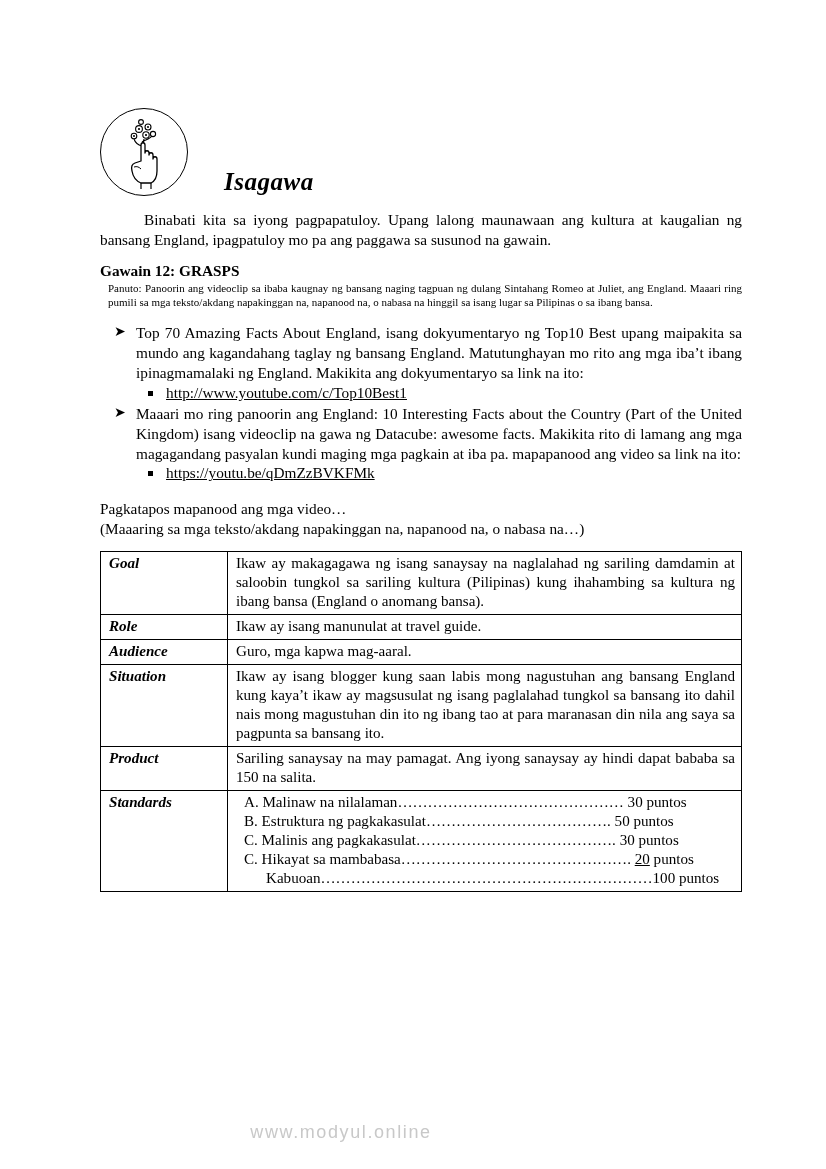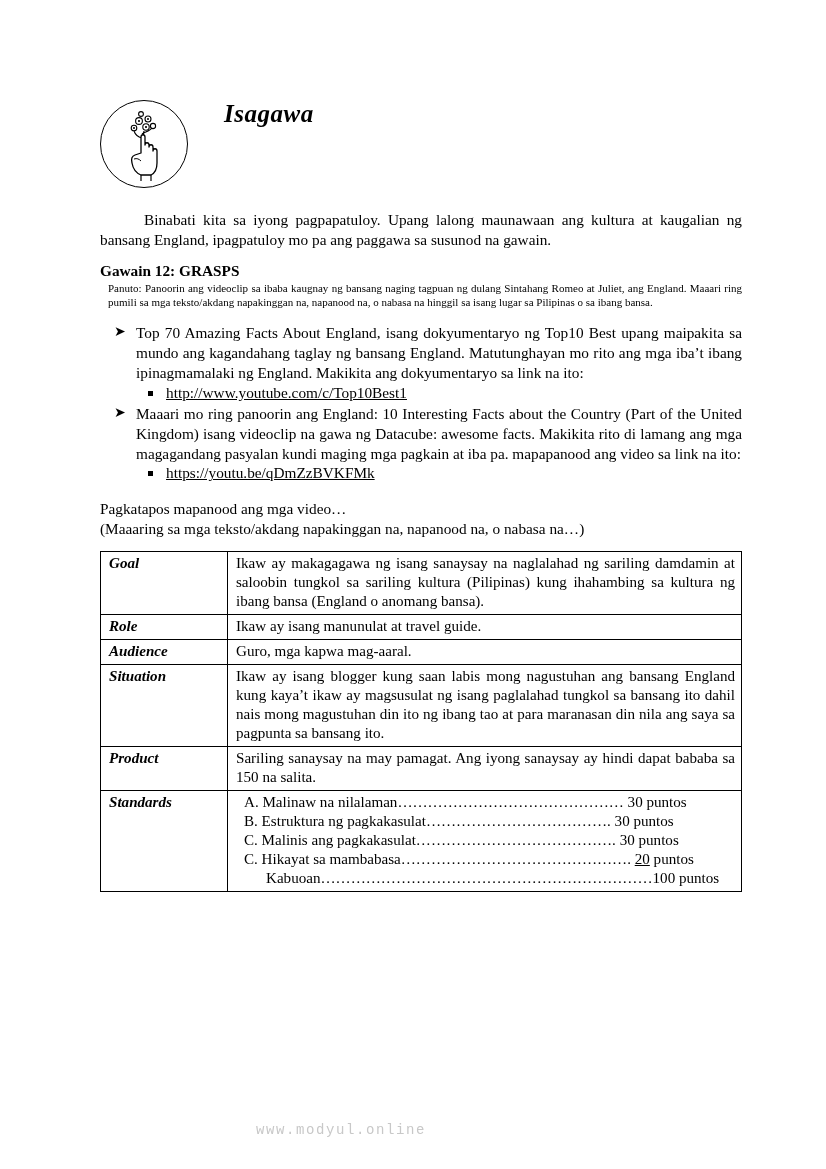--- a/index.html
+++ b/index.html
@@ -24,21 +24,21 @@
   .content {
     position: absolute;
     left: 100px;
     top: 100px;
     width: 642px;
   }
 
   
   .header-row {
     display: flex;
-    align-items: flex-start;
+    align-items: flex-end;
     height: 96px;
     margin-bottom: 14px;
   }
   .icon-circle {
     width: 86px;
     height: 86px;
     border: 1.6px solid #000;
     border-radius: 50%;
     position: relative;
     flex: 0 0 auto;
@@ -180,22 +180,22 @@
     top: 0;
     font-size: 15.8px;
     font-weight: bold;
   }
   .watermark {
     position: absolute;
     left: 0;
     top: 1122px;
     width: 682px;
     text-align: center;
-    font-family: Liberation Mono, monospace;
-    font-size: 14px;
+    font-family: Liberation Sans, sans-serif;
+    font-size: 18px;
     color: #c8c8c8;
     letter-spacing: 1.6px;
   }
 </style>
 </head>
 <body>
 
 <div class="page">
 
   <div class="content">
@@ -279,21 +279,21 @@
           <td class="val">Ikaw ay isang blogger kung saan labis mong nagustuhan ang bansang England kung kaya’t ikaw ay magsusulat ng isang paglalahad tungkol sa bansang ito dahil nais mong magustuhan din ito ng ibang tao at para maranasan din nila ang saya sa pagpunta sa bansang ito.</td>
         </tr>
         <tr>
           <td class="label">Product</td>
           <td class="val">Sariling sanaysay na may pamagat. Ang iyong sanaysay ay hindi dapat bababa sa 150 na salita.</td>
         </tr>
         <tr>
           <td class="label">Standards</td>
           <td class="val">
             <span class="std-line">A. Malinaw na nilalaman……………………………………… 30 puntos</span>
-            <span class="std-line">B. Estruktura ng pagkakasulat………………………………. 30 puntos</span>
+            <span class="std-line">B. Estruktura ng pagkakasulat………………………………. 50 puntos</span>
             <span class="std-line">C. Malinis ang pagkakasulat…………………………………. 30 puntos</span>
             <span class="std-line"><span>C. Hikayat sa mambabasa………………………………………. </span><span class="u">20</span><span> puntos</span></span>
             <span class="std-line std-total">Kabuoan…………………………………………………………100 puntos</span>
           </td>
         </tr>
       </tbody>
     </table>
 
   </div>
 

